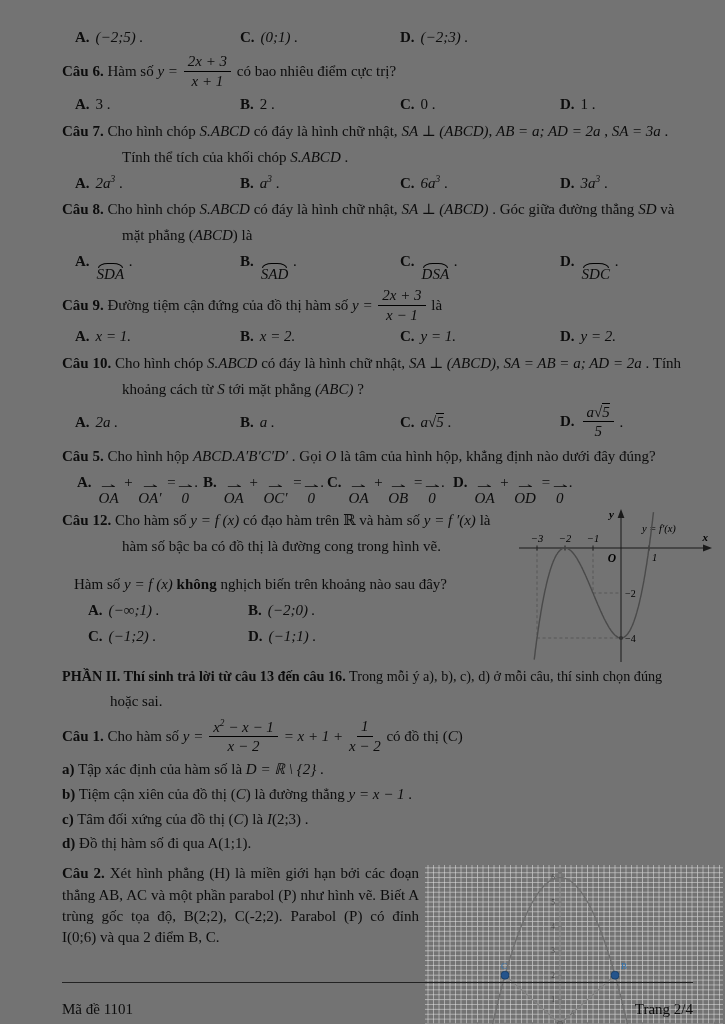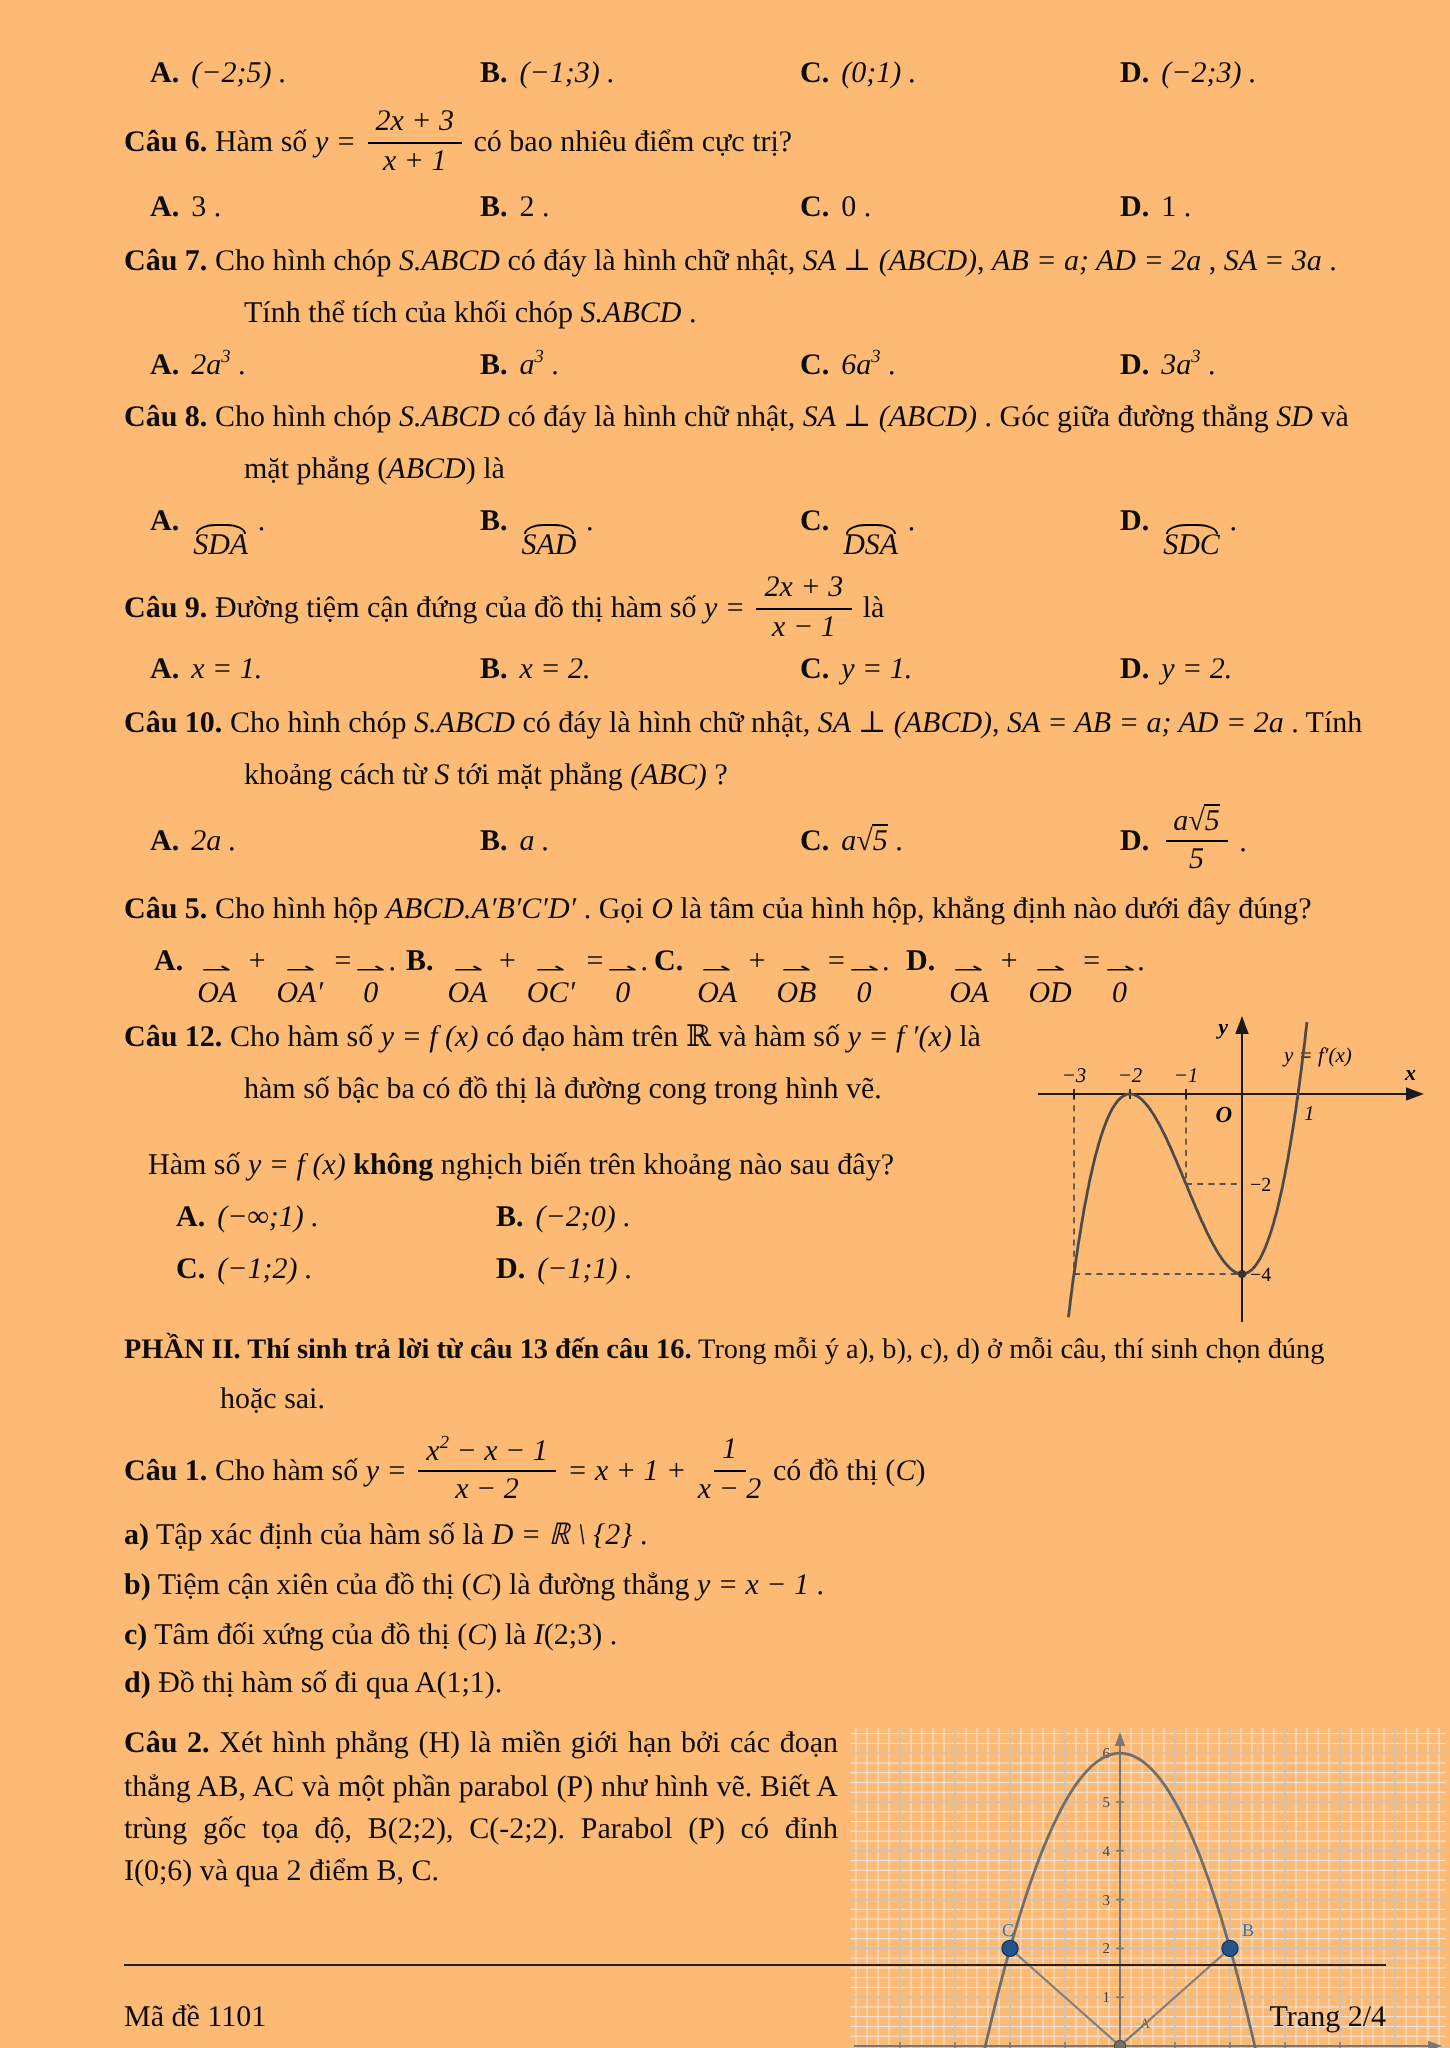--- a/index.html
+++ b/index.html
@@ -1,16 +1,16 @@
 <!DOCTYPE html>
 <html><head>
 <meta charset="utf-8">
 <style>
   html,body{margin:0;padding:0;background:#888;}
-  .page{width:725px;height:1024px;background:#fdba74;position:relative;overflow:hidden;
+  .page{width:725px;height:1024px;background:#737373;position:relative;overflow:hidden;
         font-family:"Liberation Serif","DejaVu Serif",serif;font-size:15px;color:#0c0c0c;
         line-height:1.45;margin:0 auto;}
   .content{padding:26px 58px 0 62px;}
   .qline{margin:4px 0;white-space:nowrap;}
   .wrapline{margin:3px 0;}
   .rb{font-weight:bold;}
   .rm{font-style:italic;}
   sup{font-size:.62em;}
   .frac{display:inline-flex;flex-direction:column;align-items:center;vertical-align:middle;
         font-style:italic;line-height:1.12;margin:0 2px;transform:translateY(-1px);}
@@ -46,21 +46,20 @@
   svg text{font-family:"Liberation Serif","DejaVu Serif",serif;}
 </style>
 </head>
 <body>
 
 <div class="page">
   <div class="content">
 
     <div class="opts o4">
         <span class="ocell"><span class="okey">A.</span><span class="rm">(−2;5) .</span></span>
-        <span class="ocell"><span class="okey">B.</span><span class="rm">(−1;3) .</span></span>
         <span class="ocell"><span class="okey">C.</span><span class="rm">(0;1) .</span></span>
         <span class="ocell"><span class="okey">D.</span><span class="rm">(−2;3) .</span></span>
       </div>
 
     <div class="qline"><span class="rb">Câu 6.</span><span> Hàm số </span><span class="rm">y = </span><span class="frac">
           <span class="fn"><span>2x + 3</span></span>
           <span class="fd"><span>x + 1</span></span>
         </span><span> có bao nhiêu điểm cực trị?</span></div>
     <div class="opts o4">
         <span class="ocell"><span class="okey">A.</span><span>3 .</span></span>

